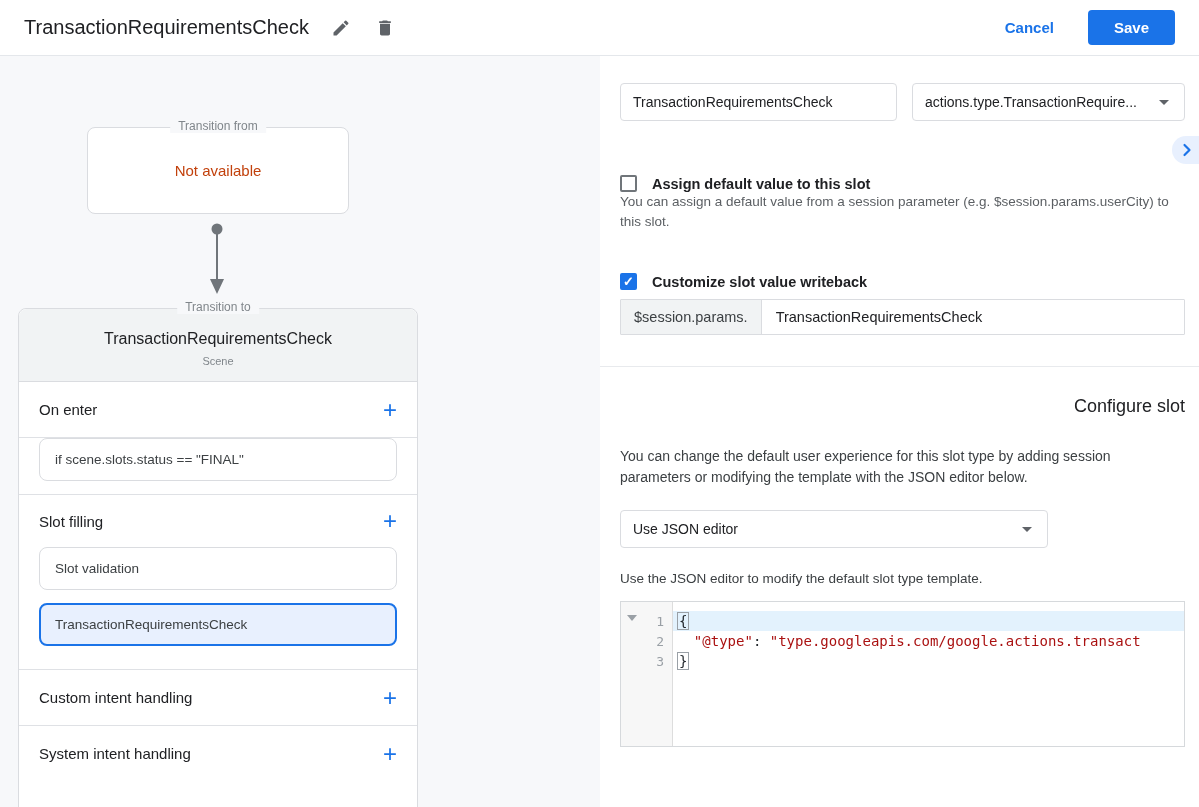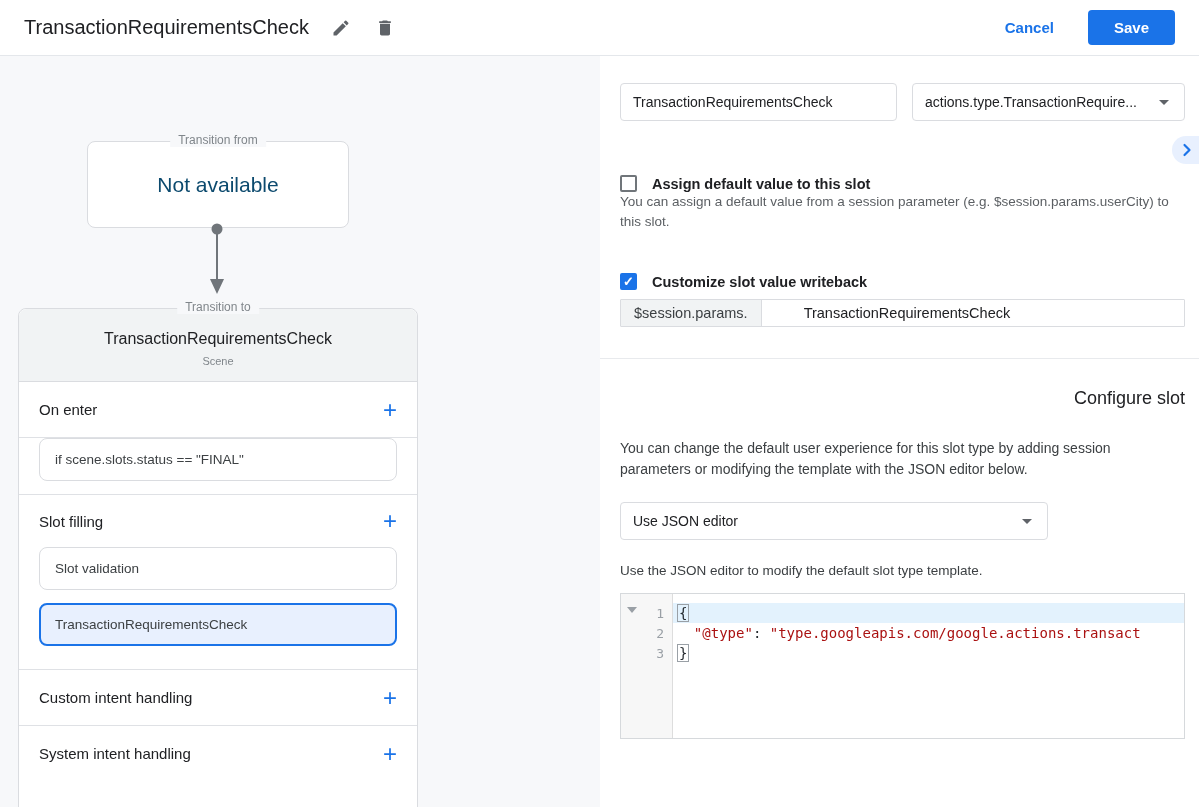--- a/index.html
+++ b/index.html
@@ -18,26 +18,26 @@
     font-weight:600; cursor:pointer; font-family:inherit; margin-right:34px; }
   .save-btn { background:#1a73e8; color:#fff; border:none; border-radius:4px;
     font-size:15px; font-weight:600; padding:9px 26px; cursor:pointer; font-family:inherit; }
 
   
   .main { display:flex; height:751px; }
   .left-panel { width:600px; background:#f7f8fa; position:relative; flex:none; }
   .right-panel { flex:1; background:#fff; position:relative; padding:0 14px 0 20px; }
 
   
-  .flow-box { position:absolute; left:87px; top:85px; width:262px; height:87px;
+  .flow-box { position:absolute; left:87px; top:71px; width:262px; height:87px;
     background:#fff; border:1px solid #dadce0; border-radius:8px; }
   .legend { position:absolute; top:-9px; left:50%; transform:translateX(-50%);
     background:#f7f8fa; padding:0 8px; font-size:12px; color:#80868b; white-space:nowrap; }
   .flow-box-content { height:100%; display:flex; align-items:center; justify-content:center;
-    font-size:21px; color:#0c4a6e; }
+    font-size:15px; color:#c2410c; }
   .flow-arrow { position:absolute; left:205px; top:167px; }
 
   .scene-card { position:absolute; left:18px; top:252px; width:400px; height:535px;
     background:#fff; border:1px solid #dadce0; border-radius:8px; }
   .scene-header { background:#f1f3f4; border-bottom:1px solid #dadce0;
     border-radius:8px 8px 0 0; text-align:center; padding:21px 10px 14px; }
   .scene-title { font-size:16px; color:#202124; }
   .scene-subtitle { font-size:11px; color:#80868b; margin-top:7px; }
   .section-row { display:flex; align-items:center; justify-content:space-between;
     padding:5px 20px; height:55px; cursor:pointer; }
@@ -64,22 +64,22 @@
     font-size:14px; color:#202124; cursor:pointer; background:#fff; }
   .checkbox-row { display:flex; align-items:center; margin-top:54px; }
   .checkbox { width:17px; height:17px; border:2px solid #70757a; border-radius:2px;
     background:#fff; cursor:pointer; flex:none; }
   .checkbox.checked { background:#1a73e8; border-color:#1a73e8; color:#fff;
     display:flex; align-items:center; justify-content:center; }
   .checkbox.checked::before { content:"✓"; font-size:13px; font-weight:700; color:#fff; }
   .checkbox-label { font-size:14.5px; font-weight:700; color:#202124; margin-left:15px; }
   .helper-text { font-size:13.5px; color:#5b5f63; line-height:1.45;
     max-width:980px; }
-  .writeback-row { display:flex; margin-top:9px; border:1px solid #dadce0; height:28px;
-    border-radius:1px;gap:28px; }
+  .writeback-row { display:flex; margin-top:9px; border:1px solid #dadce0; height:36px;
+    border-radius:1px; }
   .writeback-prefix { background:#f1f3f4; border-right:1px solid #dadce0;
     display:flex; align-items:center; padding:0 13px; font-size:14.5px; color:#3c4043; }
   .writeback-input { flex:1; border:none; outline:none; font-size:14.5px; color:#202124;
     padding:0 14px; font-family:inherit; background:#fff; }
   .panel-divider { border-top:1px solid #e8eaed; margin:31px -14px 0 -20px; }
   .configure-heading { margin-top:29px;text-align:right; }
   .configure-desc { font-size:14px; color:#3c4043; margin-top:29px; line-height:1.5;
     max-width:870px; }
   .json-select { width:428px; margin-top:22px; }
   .editor-caption { font-size:13.5px; color:#3c4043; margin-top:23px; }

